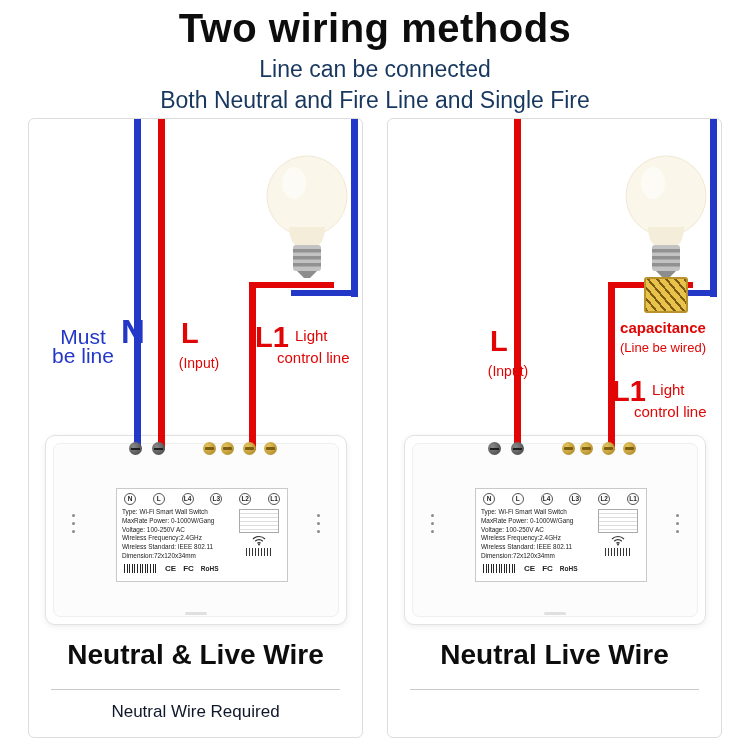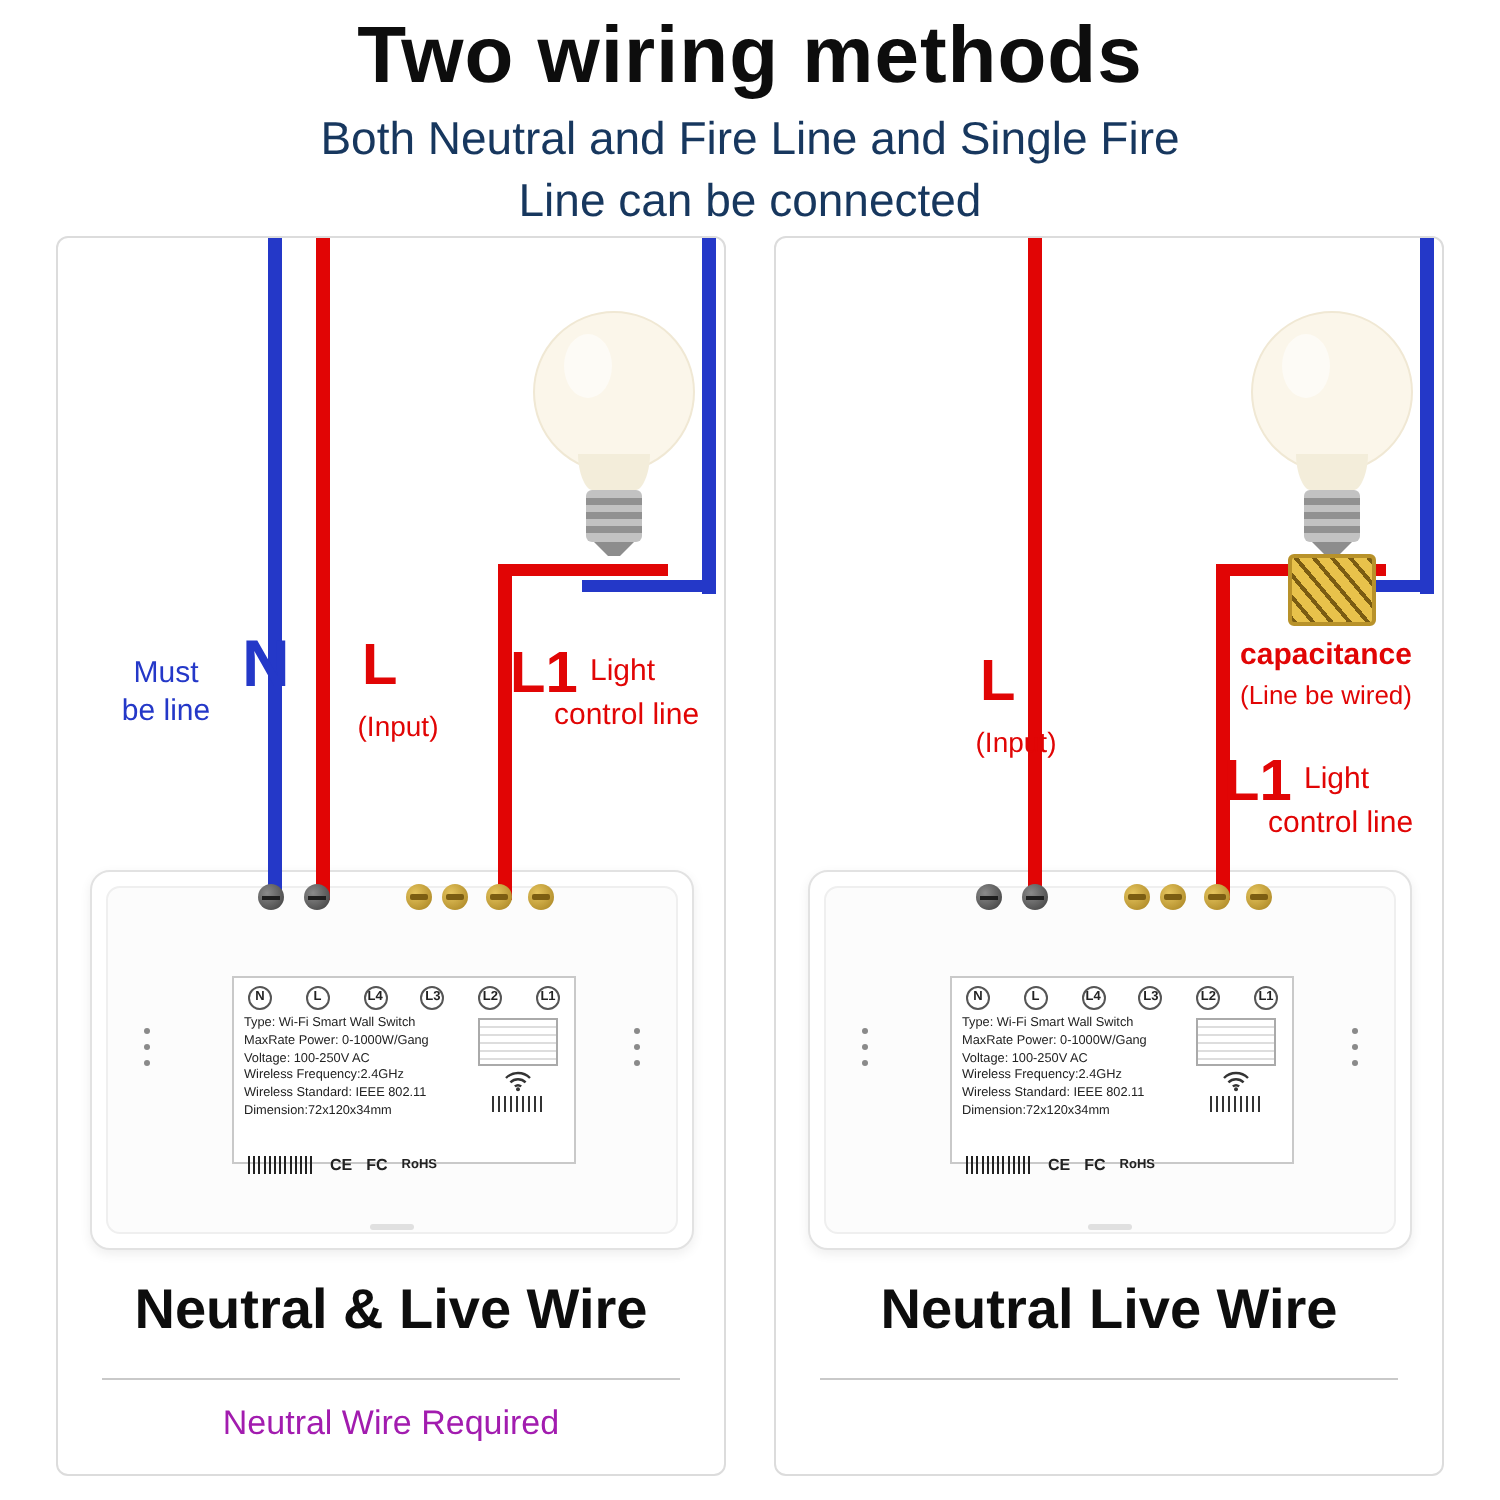--- a/index.html
+++ b/index.html
@@ -55,49 +55,49 @@
   .term { width:12px; height:12px; border:1px solid #555; border-radius:50%; font-size:6.5px;
           line-height:10px; text-align:center; color:#222; font-weight:bold; }
   .plate-body { display:flex; margin-top:3px; }
   .specs { flex:1; }
   .spec { font-size:6.4px; line-height:8.8px; color:#222; white-space:nowrap; }
   .plate-right { width:46px; display:flex; flex-direction:column; align-items:center; gap:2px; }
   .warnbox { width:40px; height:24px; border:1px solid #aaa; margin-top:1px;
              background:repeating-linear-gradient(180deg, transparent 0 3px, #ddd 3px 4px); }
   .mini-barcode { width:26px; height:8px;
                   background:repeating-linear-gradient(90deg, #333 0 1px, transparent 1px 3px); }
-  .plate-bottom { display:flex; align-items:center; gap:7px; margin-top:17px; padding-left:2px; }
+  .plate-bottom { display:flex; align-items:center; gap:7px; margin-top:3px; padding-left:2px; }
   .barcode2 { width:34px; height:9px;
               background:repeating-linear-gradient(90deg, #222 0 1px, transparent 1px 2.6px); }
   .cert { font-size:8px; font-weight:bold; color:#222; }
   .cert.rohs { font-size:6.5px; }
 
   .dots { position:absolute; display:flex; flex-direction:column; gap:5px; z-index:3; }
   .dots i { width:3px; height:3px; background:#8a8a8a; border-radius:50%; display:block; }
   .dots.dl { left:26px; top:78px; }
   .dots.dr { right:26px; top:78px; }
   .slot { position:absolute; left:50%; bottom:9px; width:22px; height:3px; margin-left:-11px;
           background:#e0e0e0; border-radius:2px; }
 
   
   .heading { position:absolute; top:520px; left:0; width:100%; text-align:center;
              font-size:28px; font-weight:bold; color:#0d0d0d; }
   .divider { position:absolute; top:570px; left:22px; right:22px; height:1px; background:#c9c9c9; }
   .requirement { position:absolute; top:583px; left:0; width:100%; text-align:center;
-                 font-size:17px; color:#a21caf; }
+                 font-size:17px; color:#0f172a; }
 </style>
 </head>
 <body>
 
 <div class="page">
 
   <div class="title">Two wiring methods</div>
   <div class="subtitle">
+    <div>Line can be connected</div>
     <div>Both Neutral and Fire Line and Single Fire</div>
-    <div>Line can be connected</div>
   </div>
 
   <div class="panel pl">
 
     <div class="v-wire blue" style="left:105px; height:331px;"></div>
     <div class="v-wire red" style="left:129px; height:331px;"></div>
     <div class="v-wire blue" style="left:322px; height:178px;"></div>
     <div class="h-wire red" style="left:220px; top:163px; width:85px;"></div>
     <div class="h-wire blue" style="left:262px; top:171px; width:67px;"></div>
     <div class="v-wire red" style="left:220px; top:163px; height:168px;"></div>
@@ -106,21 +106,21 @@
       <circle cx="45" cy="41" r="40" fill="#fbf6ea" stroke="#f0e8d4" stroke-width="1"></circle>
       <ellipse cx="32" cy="28" rx="12" ry="16" fill="#ffffff" opacity="0.55"></ellipse>
       <path d="M27 72 C27 82 31 90 34 90 L56 90 C59 90 63 82 63 72 Z" fill="#f3edda"></path>
       <rect x="31" y="90" width="28" height="26" rx="3" fill="#c2c2c2"></rect>
       <rect x="31" y="94" width="28" height="3.5" fill="#919191"></rect>
       <rect x="31" y="101" width="28" height="3.5" fill="#919191"></rect>
       <rect x="31" y="108" width="28" height="3.5" fill="#919191"></rect>
       <path d="M35 116 L55 116 L48 123 L42 123 Z" fill="#8d8d8d"></path>
     </svg>
 
-    <div class="lab t-blue" style="left:18px; top:208px; width:72px; text-align:center; font-size:15px; line-height:19px;">
+    <div class="lab t-blue" style="left:18px; top:208px; width:72px; text-align:center; font-size:21px; line-height:19px;">
       <div>Must</div>
       <div>be line</div>
     </div>
     <div class="lab b-blue" style="left:92px; top:194px; font-size:33px;">N</div>
     <div class="lab b-red" style="left:152px; top:198px; font-size:29px;">L</div>
     <div class="lab t-red" style="left:134px; top:236px; width:72px; text-align:center; font-size:14px;">(Input)</div>
     <div class="lab b-red" style="left:226px; top:202px; font-size:29px;">L1</div>
     <div class="lab t-red" style="left:266px; top:208px; font-size:15px;">Light</div>
     <div class="lab t-red" style="left:248px; top:230px; font-size:15px;">control line</div>
 

